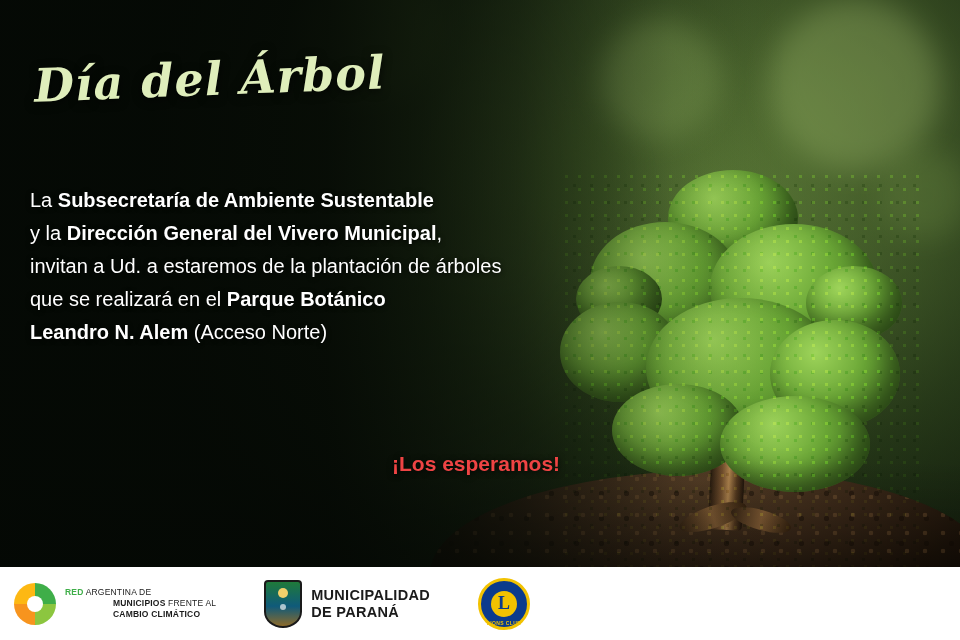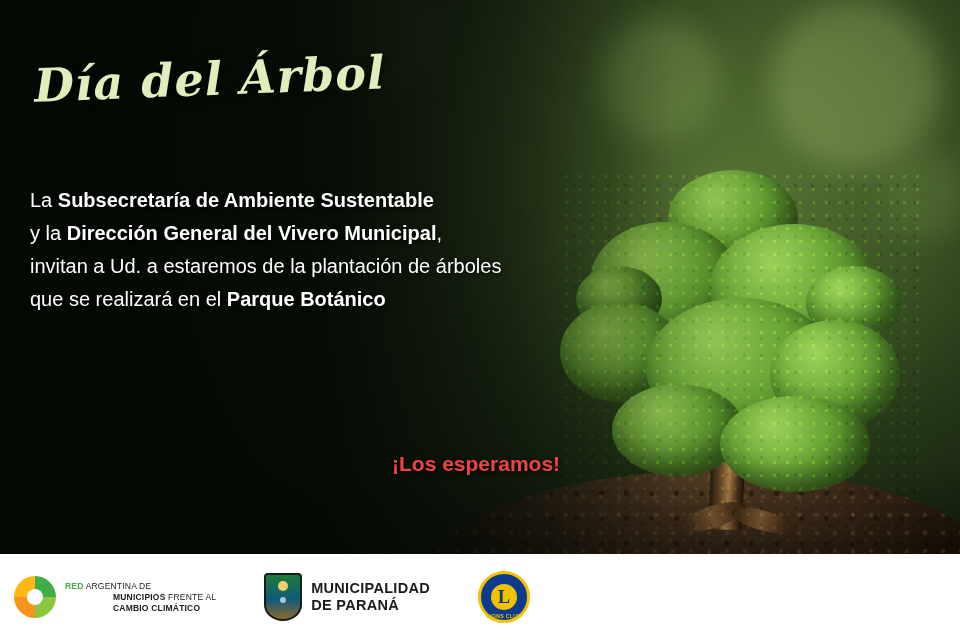--- a/index.html
+++ b/index.html
@@ -171,21 +171,21 @@
     font-weight: 700;
     text-shadow: 0 1px 6px rgba(0,0,0,.85);
   }
 
   
   .footer {
     position: absolute;
     left: 0;
     right: 0;
     bottom: 0;
-    height: 86px;
+    height: 73px;
     background: #ffffff;
     display: flex;
     align-items: center;
     padding-left: 14px;
     box-sizing: border-box;
   }
   .logo {
     display: flex;
     align-items: center;
     gap: 9px;
@@ -316,20 +316,23 @@
     <p>
       <span>La </span><span class="b">Subsecretaría de Ambiente Sustentable</span>
     </p>
     <p>
       <span>y la </span><span class="b">Dirección General del Vivero Municipal</span><span>,</span>
     </p>
     <p>invitan a Ud. a estaremos de la plantación de árboles</p>
     <p>
       <span>que se realizará en el </span><span class="b">Parque Botánico</span>
     </p>
+    <p>
+      <span class="b">Leandro N. Alem</span><span> (Acceso Norte)</span>
+    </p>
   </div>
 
   <div class="closing">¡Los esperamos!</div>
 
   <div class="footer">
 
     <div class="logo">
       <div class="ram-mark">
           <i></i>
         </div>

